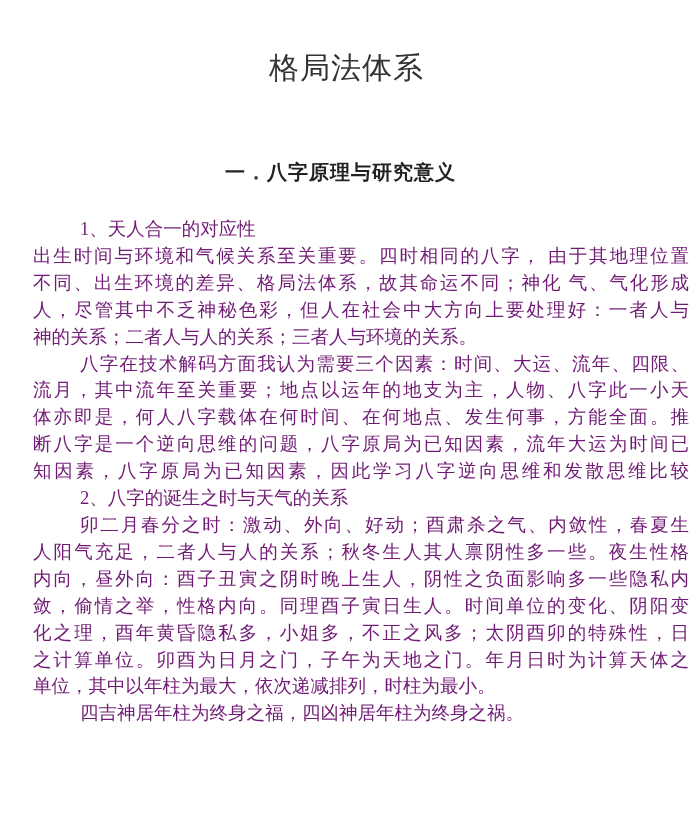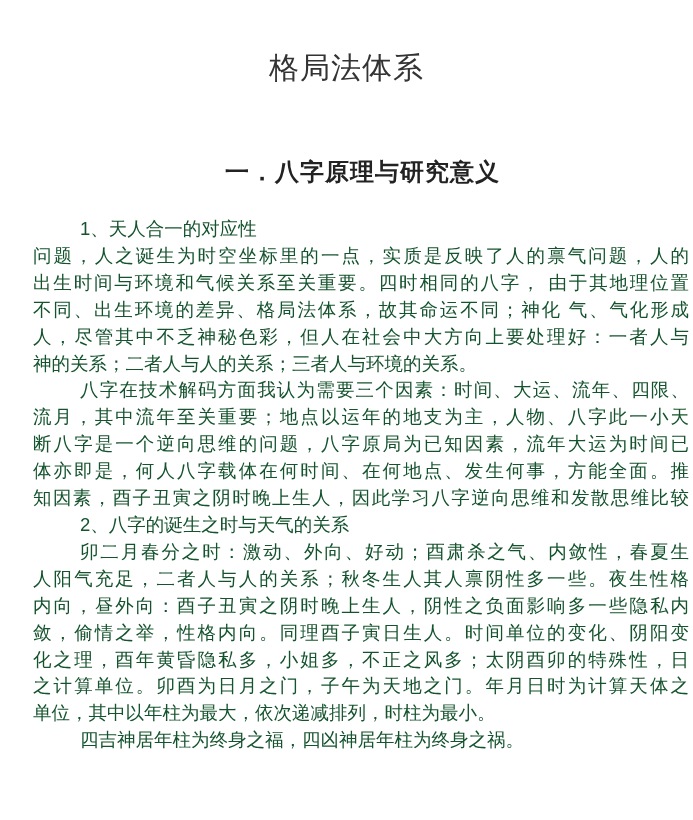--- a/index.html
+++ b/index.html
@@ -29,35 +29,35 @@
     line-height: 40px;
     font-weight: normal;
     color: #333;
     letter-spacing: 1px;
   }
   .section-heading {
     position: absolute;
     left: 225px;
     top: 142px;
     font-family: "DejaVu Sans", sans-serif;
-    font-size: 24px;
+    font-size: 20px;
     line-height: 28px;
     font-weight: bold;
     color: #222;
     letter-spacing: 1px;
   }
   .body {
     position: absolute;
     left: 33px;
     top: 200px;
     width: 656px;
-    font-family: Liberation Sans, sans-serif;
+    font-family: Liberation Serif, serif;
     font-size: 18.5px;
     line-height: 26.9px;
-    color: #14532d;
+    color: #701a75;
     text-align: justify;
   }
   .body p {
     margin: 0;
     padding: 0;
   }
   .body .line {
     display: block;
     white-space: nowrap;
     text-align-last: justify;
@@ -79,32 +79,31 @@
 <div class="page">
   <div class="doc-title">格局法体系</div>
   <div class="section-heading">一．八字原理与研究意义</div>
 
   <div class="body">
 
     <p class="subheading">
       <span class="line indent last">1、天人合一的对应性</span>
     </p>
     <p>
-      <span class="line">问题，人之诞生为时空坐标里的一点，实质是反映了人的禀气问题，人的</span>
       <span class="line">出生时间与环境和气候关系至关重要。四时相同的八字， 由于其地理位置</span>
       <span class="line">不同、出生环境的差异、格局法体系，故其命运不同；神化 气、气化形成</span>
       <span class="line">人，尽管其中不乏神秘色彩，但人在社会中大方向上要处理好：一者人与</span>
       <span class="line last">神的关系；二者人与人的关系；三者人与环境的关系。</span>
     </p>
     <p>
       <span class="line indent">八字在技术解码方面我认为需要三个因素：时间、大运、流年、四限、</span>
       <span class="line">流月，其中流年至关重要；地点以运年的地支为主，人物、八字此一小天</span>
+      <span class="line">体亦即是，何人八字载体在何时间、在何地点、发生何事，方能全面。推</span>
       <span class="line">断八字是一个逆向思维的问题，八字原局为已知因素，流年大运为时间已</span>
-      <span class="line">体亦即是，何人八字载体在何时间、在何地点、发生何事，方能全面。推</span>
-      <span class="line">知因素，酉子丑寅之阴时晚上生人，因此学习八字逆向思维和发散思维比较</span>
+      <span class="line">知因素，八字原局为已知因素，因此学习八字逆向思维和发散思维比较</span>
     </p>
 
     <p class="subheading">
       <span class="line indent last">2、八字的诞生之时与天气的关系</span>
     </p>
     <p>
       <span class="line indent">卯二月春分之时：激动、外向、好动；酉肃杀之气、内敛性，春夏生</span>
       <span class="line">人阳气充足，二者人与人的关系；秋冬生人其人禀阴性多一些。夜生性格</span>
       <span class="line">内向，昼外向：酉子丑寅之阴时晚上生人，阴性之负面影响多一些隐私内</span>
       <span class="line">敛，偷情之举，性格内向。同理酉子寅日生人。时间单位的变化、阴阳变</span>

